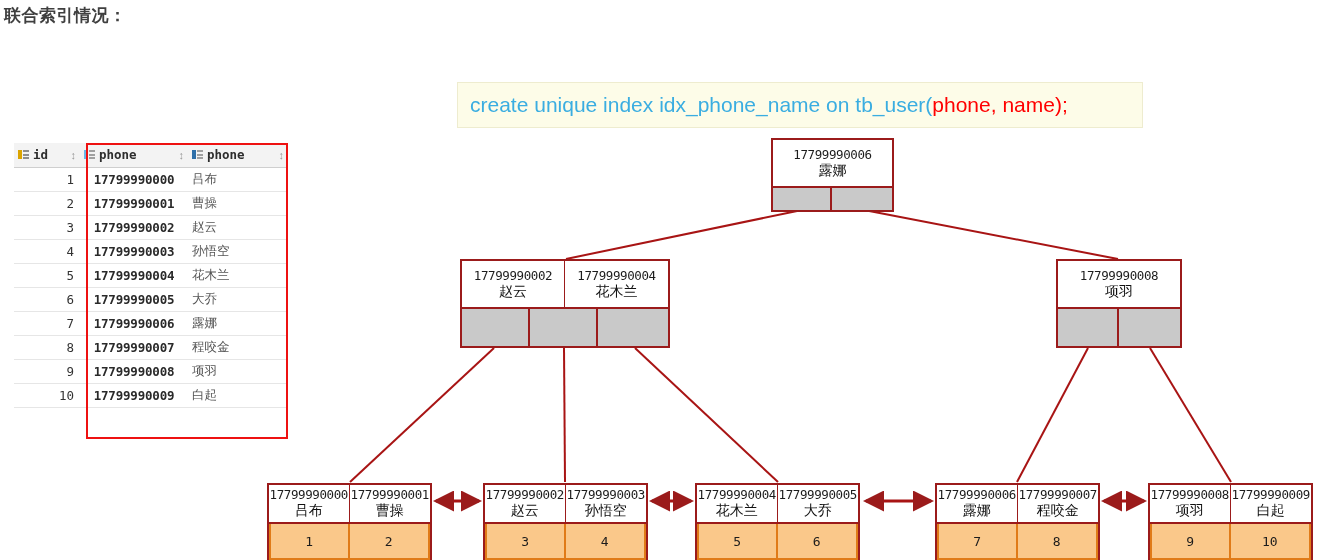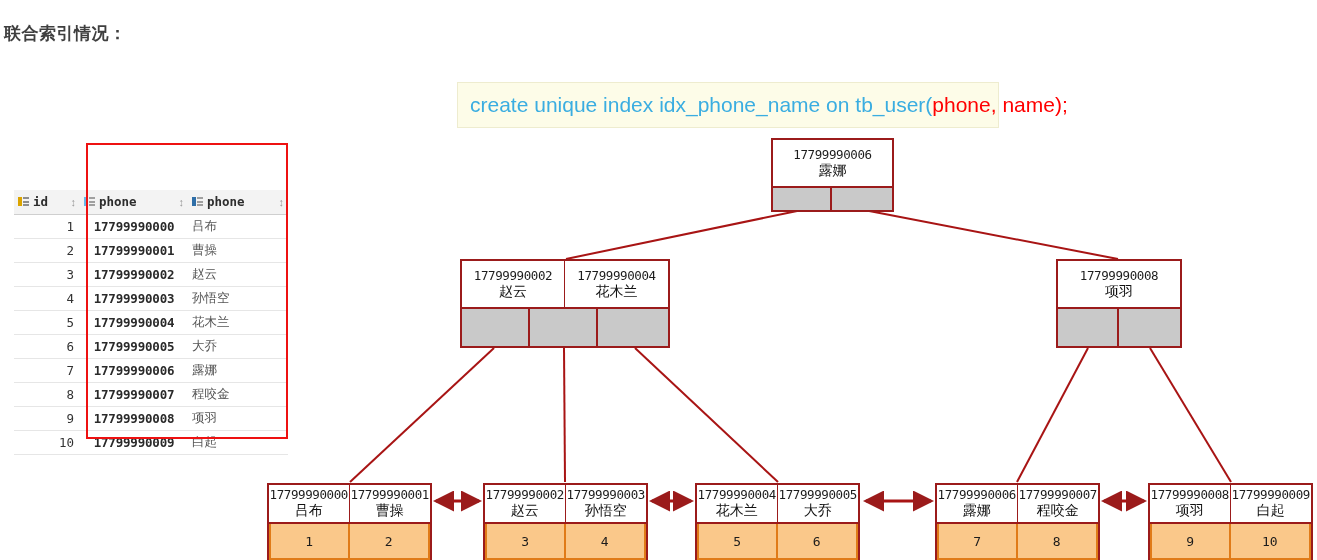--- a/index.html
+++ b/index.html
@@ -16,49 +16,47 @@
 
   
   .page-title {
     position: absolute;
     left: 4px; top: 4px;
     font-size: 17px;
     font-weight: bold;
     color: #3f3f3f;
     letter-spacing: 0.5px;
     white-space: nowrap;
-    margin-top: 18px;
   }
 
   
   .sql-banner {
     position: absolute;
     left: 457px; top: 82px;
-    width: 542px; height: 46px;
+    width: 686px; height: 46px;
     background: #fdfce8;
     border: 1px solid #eeeccf;
     display: flex;
     align-items: center;
     padding-left: 12px;
     font-size: 21px;
     white-space: nowrap;
   }
   .sql-blue { color: #3aade1; }
   .sql-red  { color: #ff0000; }
 
   
   .grid {
     position: absolute;
     left: 14px; top: 143px;
     width: 274px;
     border-collapse: collapse;
     font-family: "DejaVu Sans Mono", monospace;
     font-size: 12.5px;
     background: #3b82f6;
-    margin-top: 47px;
   }
   .grid th, .grid td {
     border-bottom: 1px solid #e6e6e6;
     height: 24px;
     padding: 0 4px;
     font-weight: normal;
     color: #333;
     background: #ffffff;
   }
   .grid thead th {

